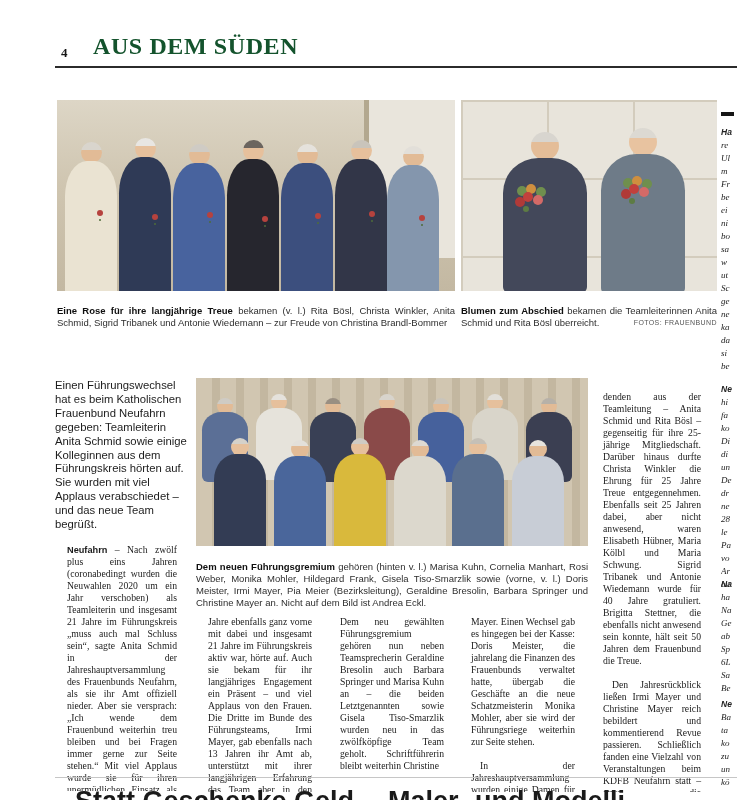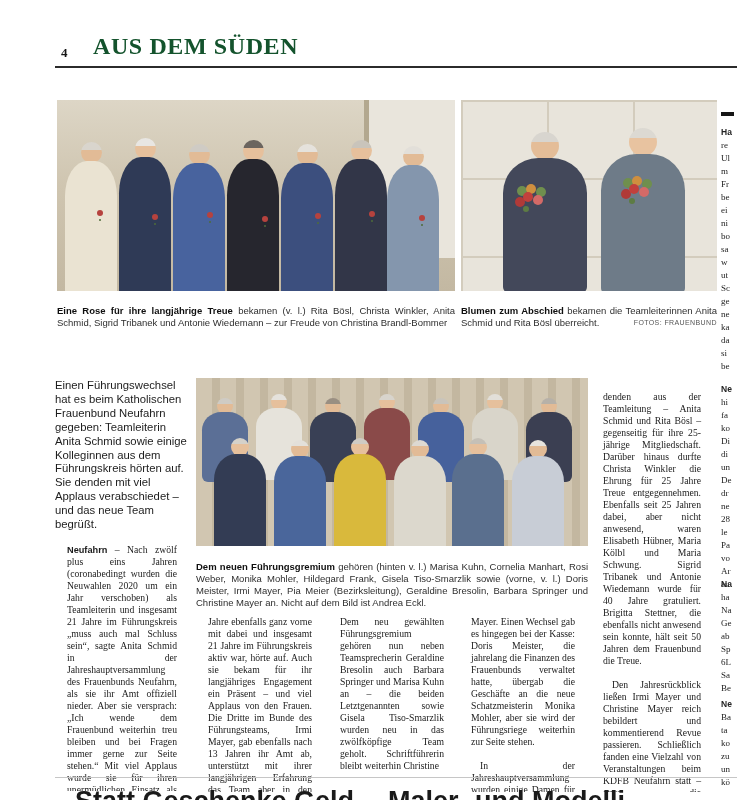--- a/index.html
+++ b/index.html
@@ -58,21 +58,21 @@
   .body p + p{text-indent:9px;}
   .body b{font-family:"Liberation Sans",sans-serif;font-size:9.2px;}
   #col1{left:55px;top:379px;width:134px;height:412px;}
   #col2{left:196px;top:604px;width:128px;height:188px;}
   #col3{left:328px;top:604px;width:128px;height:188px;}
   #col4{left:459px;top:604px;width:128px;height:188px;}
   #col5{left:591px;top:379px;width:122px;height:413px;}
 
   
   #strip{position:absolute;left:721px;top:100px;width:16px;height:692px;overflow:hidden;
-        font-family:"Liberation Serif",serif;font-size:9px;line-height:13px;color:#232323;}
+        font-family:"Liberation Serif",serif;font-size:9px;line-height:13px;color:#232323;font-style:italic;}
   #strip .sdash{position:absolute;left:0;top:12px;width:13px;height:4px;background:#151515;}
   .sblock{position:absolute;left:0;white-space:pre-line;}
   .sblock b{font-family:"Liberation Sans",sans-serif;font-size:8.5px;display:block;}
   #sb1{top:26px;} #sb2{top:283px;} #sb3{top:478px;} #sb4{top:598px;}
 
   
   .brule{position:absolute;left:55px;top:777px;width:682px;height:1px;background:#c6c6c6;}
   .bhead{position:absolute;left:0;top:783px;width:737px;height:17px;overflow:hidden;}
   .bhead span{position:absolute;top:3px;font-weight:700;font-size:27px;line-height:30px;color:#1a1a1a;white-space:nowrap;}
   #bh-left{left:75px;} #bh-right{left:388px;}
@@ -114,21 +114,21 @@
   <p class="cap" id="capR">
     <b>Blumen zum Abschied</b><span> bekamen die Teamleiterinnen Anita Schmid und Rita Bösl überreicht.</span>
     <span class="credit">FOTOS: FRAUENBUND</span>
   </p>
   <p class="cap" id="capL">
     <b>Eine Rose für ihre langjährige Treue</b><span> bekamen (v. l.) Rita Bösl, Christa Winkler, Anita Schmid, Sigrid Tribanek und Antonie Wiedemann – zur Freude von Christina Brandl-Bommer</span>
   </p>
 
 
   <div class="col" id="col1">
-    <p class="lead">Einen Führungswechsel hat es beim Katholischen Frauenbund Neufahrn gegeben: Teamleiterin Anita Schmid sowie einige Kolleginnen aus dem Führungskreis hörten auf. Sie denden mit viel Applaus verabschiedet – und das neue Team begrüßt.</p>
+    <p class="lead">Einen Führungswechsel hat es beim Katholischen Frauenbund Neufahrn gegeben: Teamleiterin Anita Schmid sowie einige Kolleginnen aus dem Führungskreis hörten auf. Sie wurden mit viel Applaus verabschiedet – und das neue Team begrüßt.</p>
     <div class="body">
       <p><b>Neufahrn</b><span> – Nach zwölf plus eins Jahren (coronabedingt wurden die Neuwahlen 2020 um ein Jahr verschoben) als Teamleiterin und insgesamt 21 Jahre im Führungskreis „muss auch mal Schluss sein“, sagte Anita Schmid in der Jahreshauptversammlung des Frauenbunds Neufahrn, als sie ihr Amt offiziell nieder. Aber sie versprach: „Ich wende dem Frauenbund weiterhin treu bleiben und bei Fragen immer gerne zur Seite stehen.“ Mit viel Applaus wurde sie für ihren unermüdlichen Einsatz als Teamsprecherin verabschiedet und erhielt aus den Händen von Pia Meier vom Bezirksleitungsteam ein Präsent überreicht.</span></p>
       <p><span>Und noch jemand verabschiedete sich aus dem Vorstandsteam: Rita Bösl, die 13</span></p>
     </div>
   </div>
 
   <div class="photo" id="photoC">
     <i class="p" style="left:6px;top:20px;--hw:16px;--tw:46px;--th:70px;--skin:#e2bb96;--hair:#cfcbc4;--top:#5b6f96"></i>
     <i class="p" style="left:60px;top:16px;--hw:16px;--tw:46px;--th:72px;--skin:#e6c09c;--hair:#e5e2dc;--top:#e6e3db"></i>
     <i class="p" style="left:114px;top:20px;--hw:16px;--tw:46px;--th:70px;--skin:#e2bb96;--hair:#9a8f82;--top:#394055"></i>

